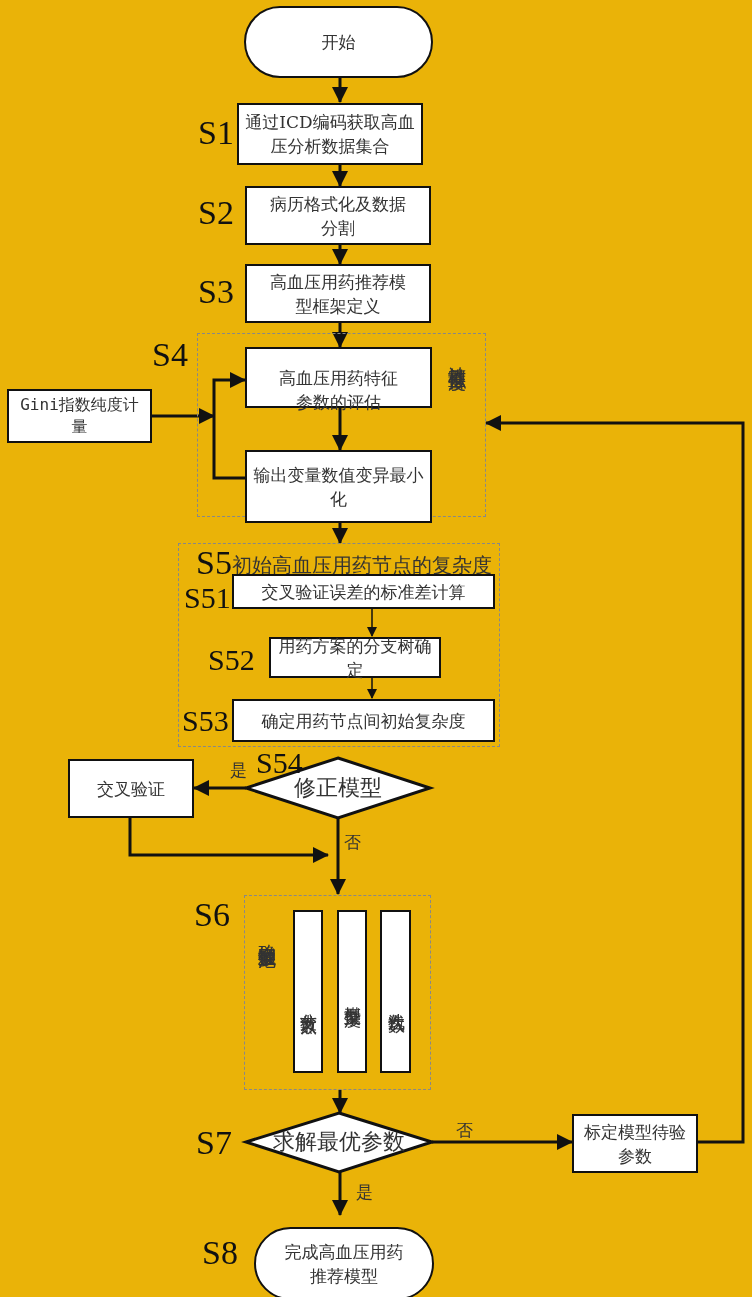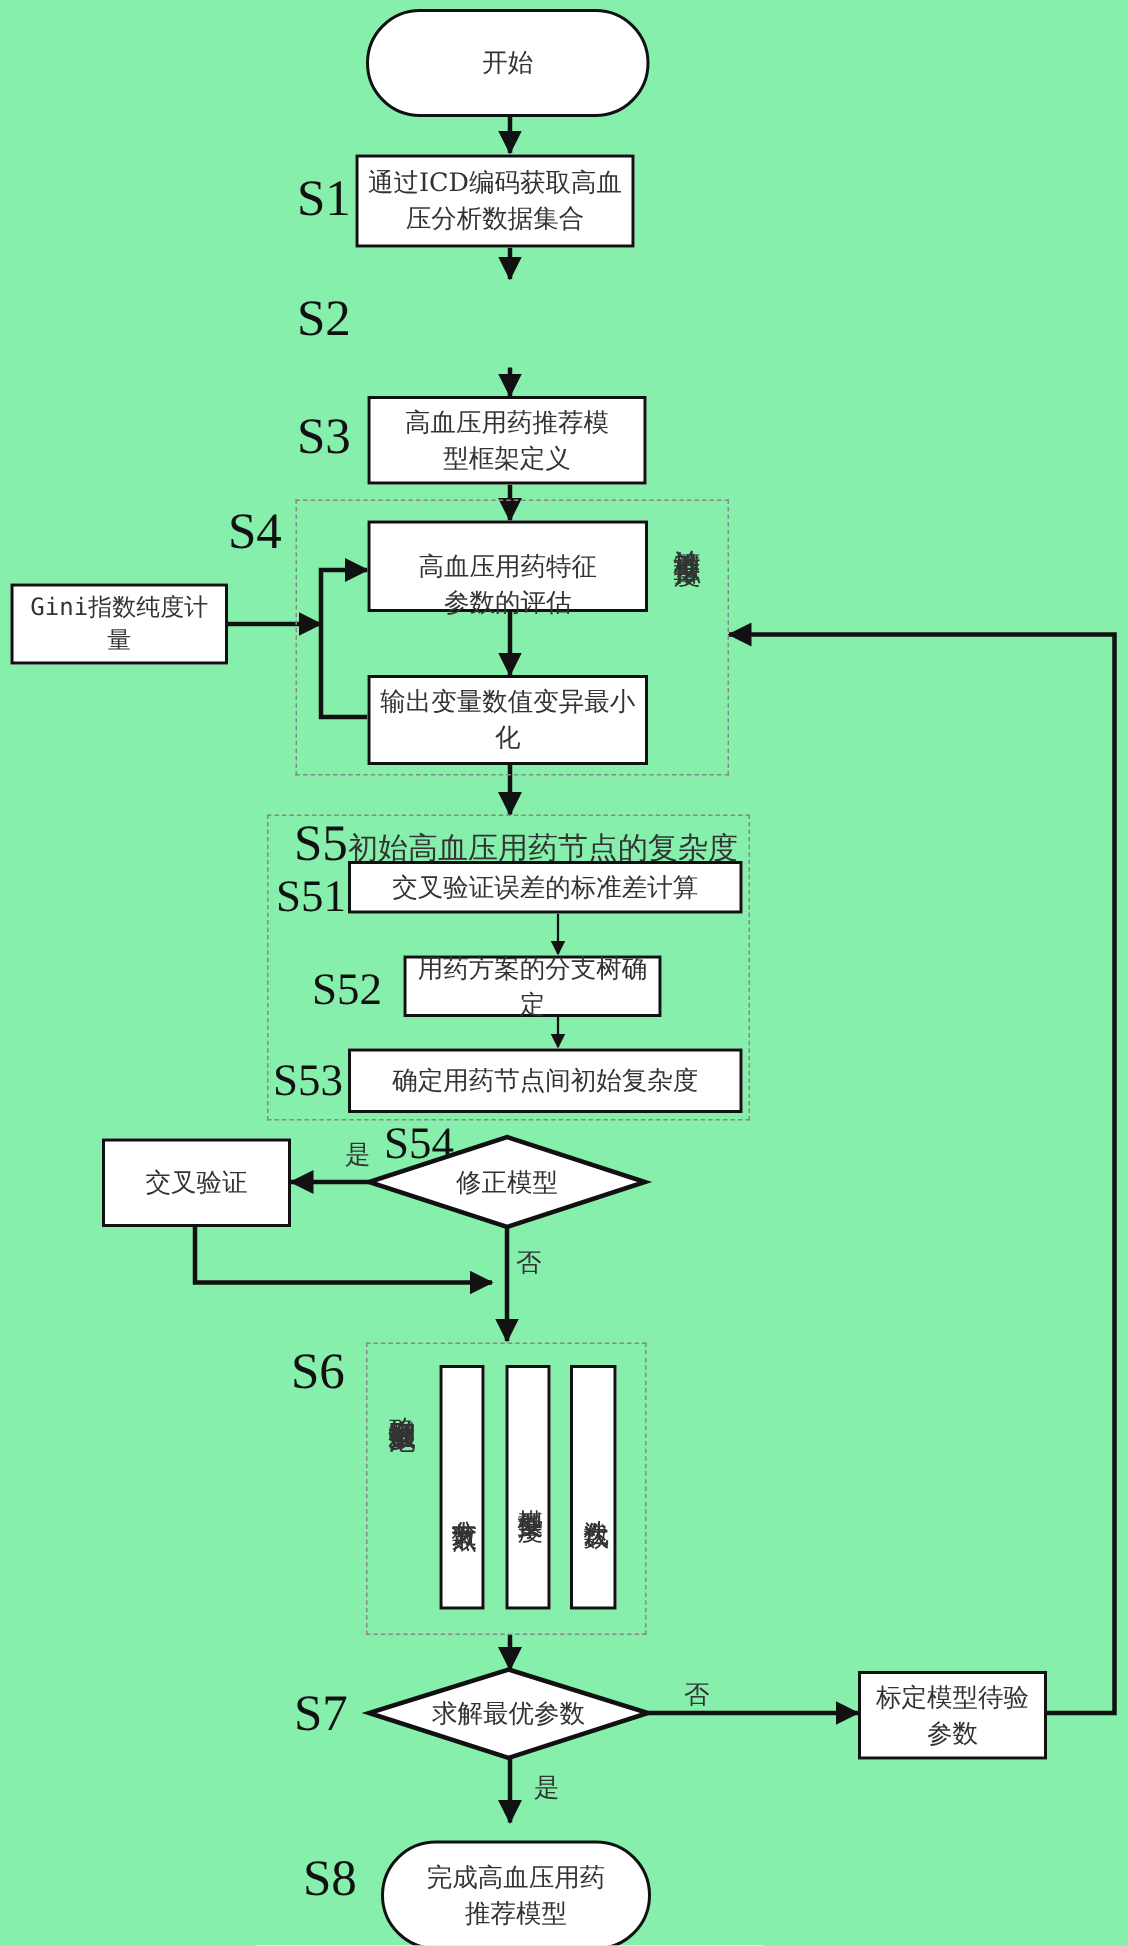--- a/index.html
+++ b/index.html
@@ -1,28 +1,28 @@
 <!DOCTYPE html>
 <html><head>
 <meta charset="utf-8">
 <style>
   html, body { margin:0; padding:0; background:#ffffff; }
-  #canvas { position:relative; width:752px; height:1297px; background:#86efac; overflow:hidden;
+  #canvas { position:relative; width:752px; height:1297px; background:#eab308; overflow:hidden;
     font-family:"DejaVu Serif", "Liberation Serif", serif; color:#222; }
   svg#lines { position:absolute; left:0; top:0; }
   .box { position:absolute; box-sizing:border-box; border:2.5px solid #111; background:#fff;
     display:flex; align-items:center; justify-content:center; text-align:center;
     font-size:17px; line-height:24px; color:#333; padding:0 4px; }
   .dash { position:absolute; box-sizing:border-box; border:1.2px dashed #888; }
   .term { border-radius:40px; }
   .lbl { position:absolute; font-family:"Liberation Serif", "DejaVu Serif", serif; font-size:34px; color:#111; line-height:34px; }
   .lbl.sm { font-size:30px; }
   .txt { position:absolute; font-size:17px; color:#333; line-height:20px; }
   .vert { writing-mode:vertical-rl; text-orientation:upright; letter-spacing:1px; }
-  .diamond-text { position:absolute; display:flex; align-items:center; justify-content:center; font-size:17px; color:#333; }
+  .diamond-text { position:absolute; display:flex; align-items:center; justify-content:center; font-size:22px; color:#333; }
 </style>
 </head>
 <body>
 
 <div id="canvas">
   <svg id="lines" width="752" height="1297">
     <defs>
       <marker id="ah" markerWidth="10" markerHeight="10" refX="9" refY="5" orient="auto" markerUnits="userSpaceOnUse">
         <path d="M0,0 L10,5 L0,10 z" fill="#111"></path>
       </marker>
@@ -74,32 +74,35 @@
   <div class="box term" style="left:244px;top:6px;width:189px;height:72px;">
     <span>开始</span>
   </div>
 
   <div class="lbl" style="left:198px;top:116px;">S1</div>
   <div class="box" style="left:237px;top:103px;width:186px;height:62px;">
     <span>通过ICD编码获取高血压分析数据集合</span>
   </div>
 
   <div class="lbl" style="left:198px;top:196px;">S2</div>
+  <div class="box" style="left:245px;top:186px;width:186px;height:59px;">
+    <span style="padding:0 18px;">病历格式化及数据分割</span>
+  </div>
 
   <div class="lbl" style="left:198px;top:275px;">S3</div>
   <div class="box" style="left:245px;top:264px;width:186px;height:59px;">
     <span style="padding:0 12px;">高血压用药推荐模型框架定义</span>
   </div>
 
   <div class="lbl" style="left:152px;top:338px;">S4</div>
   <div class="dash" style="left:197px;top:333px;width:289px;height:184px;"></div>
   <div class="box" style="left:245px;top:347px;width:187px;height:61px;">
     <span style="padding:0 20px;margin-top:24px;">高血压用药特征参数的评估</span>
   </div>
-  <div class="box" style="left:245px;top:450px;width:187px;height:60px;">
+  <div class="box" style="left:245px;top:450px;width:187px;height:73px;">
     <span>输出变量数值变异最小化</span>
   </div>
   <div class="txt vert" style="left:446px;top:352px;font-size:18px;line-height:22px;">计算模型拟合度</div>
   <div class="box" style="left:7px;top:389px;width:145px;height:54px;font-family:'DejaVu Sans Mono','Liberation Mono',monospace;font-size:16px;line-height:22px;">
     <span>Gini指数纯度计量</span>
   </div>
 
   <div class="dash" style="left:178px;top:543px;width:322px;height:204px;"></div>
   <div class="lbl" style="left:196px;top:546px;">S5</div>
   <div class="txt" style="left:232px;top:555px;font-size:20px;">初始高血压用药节点的复杂度</div>

